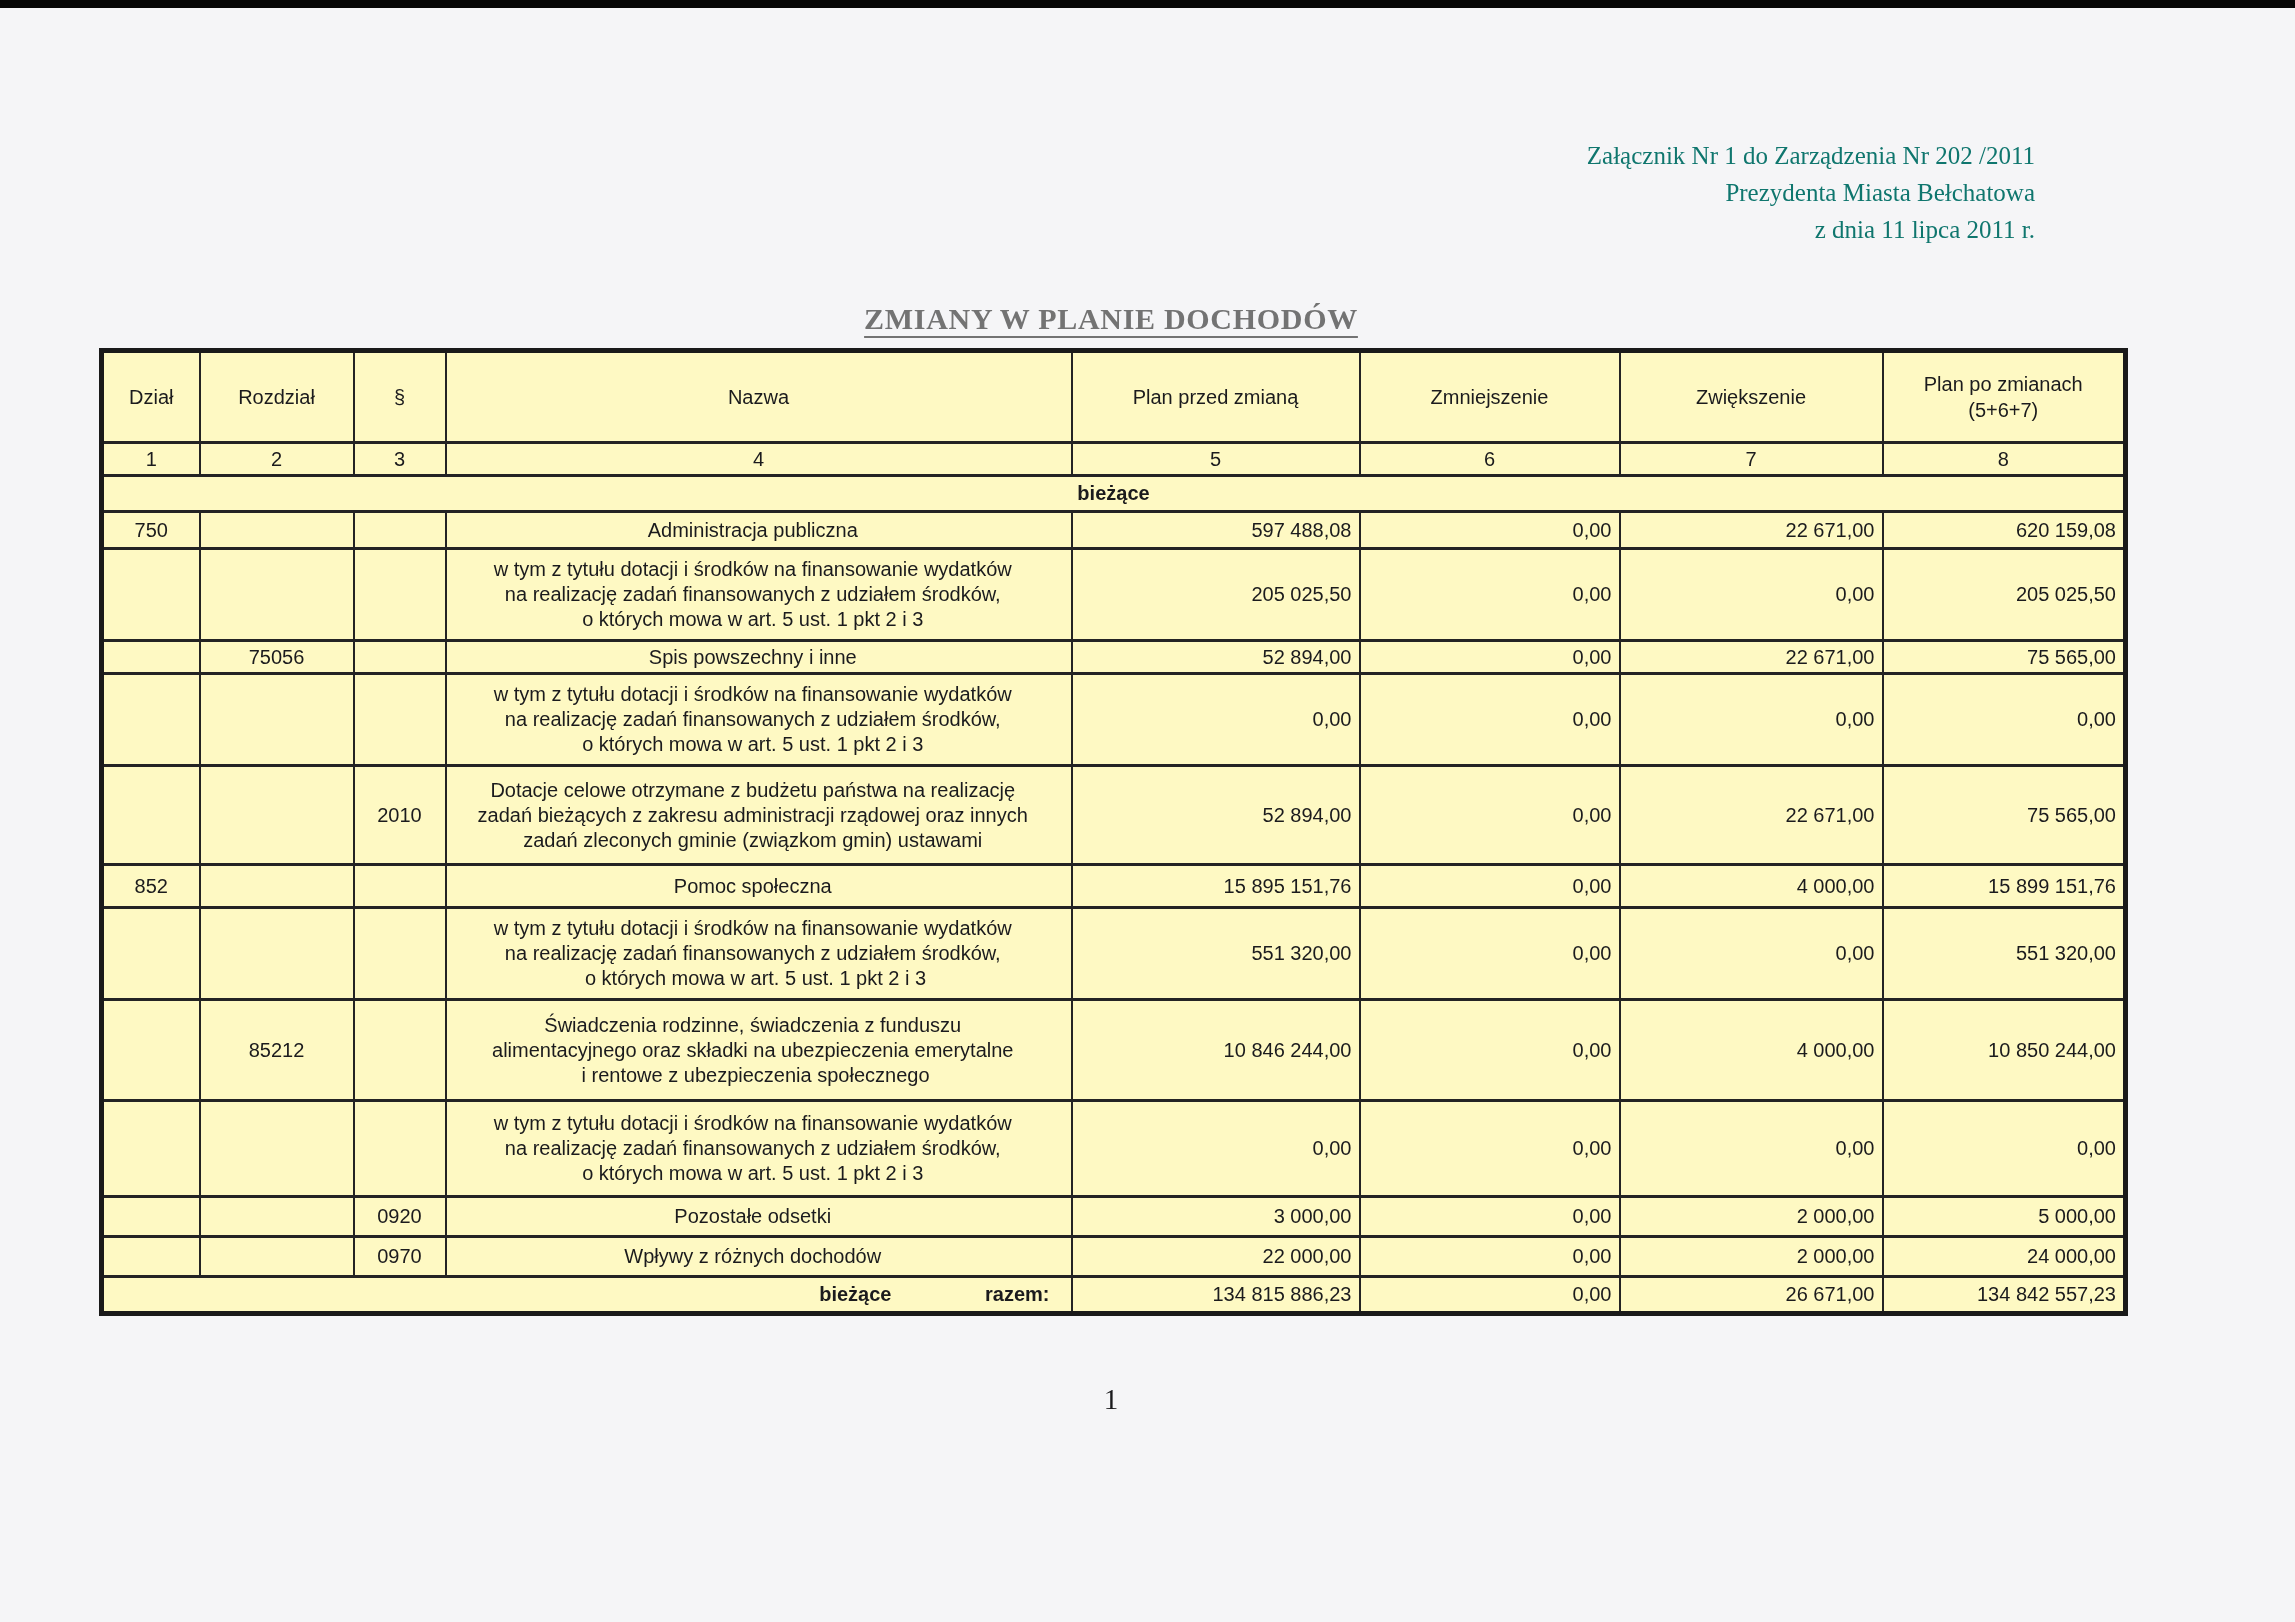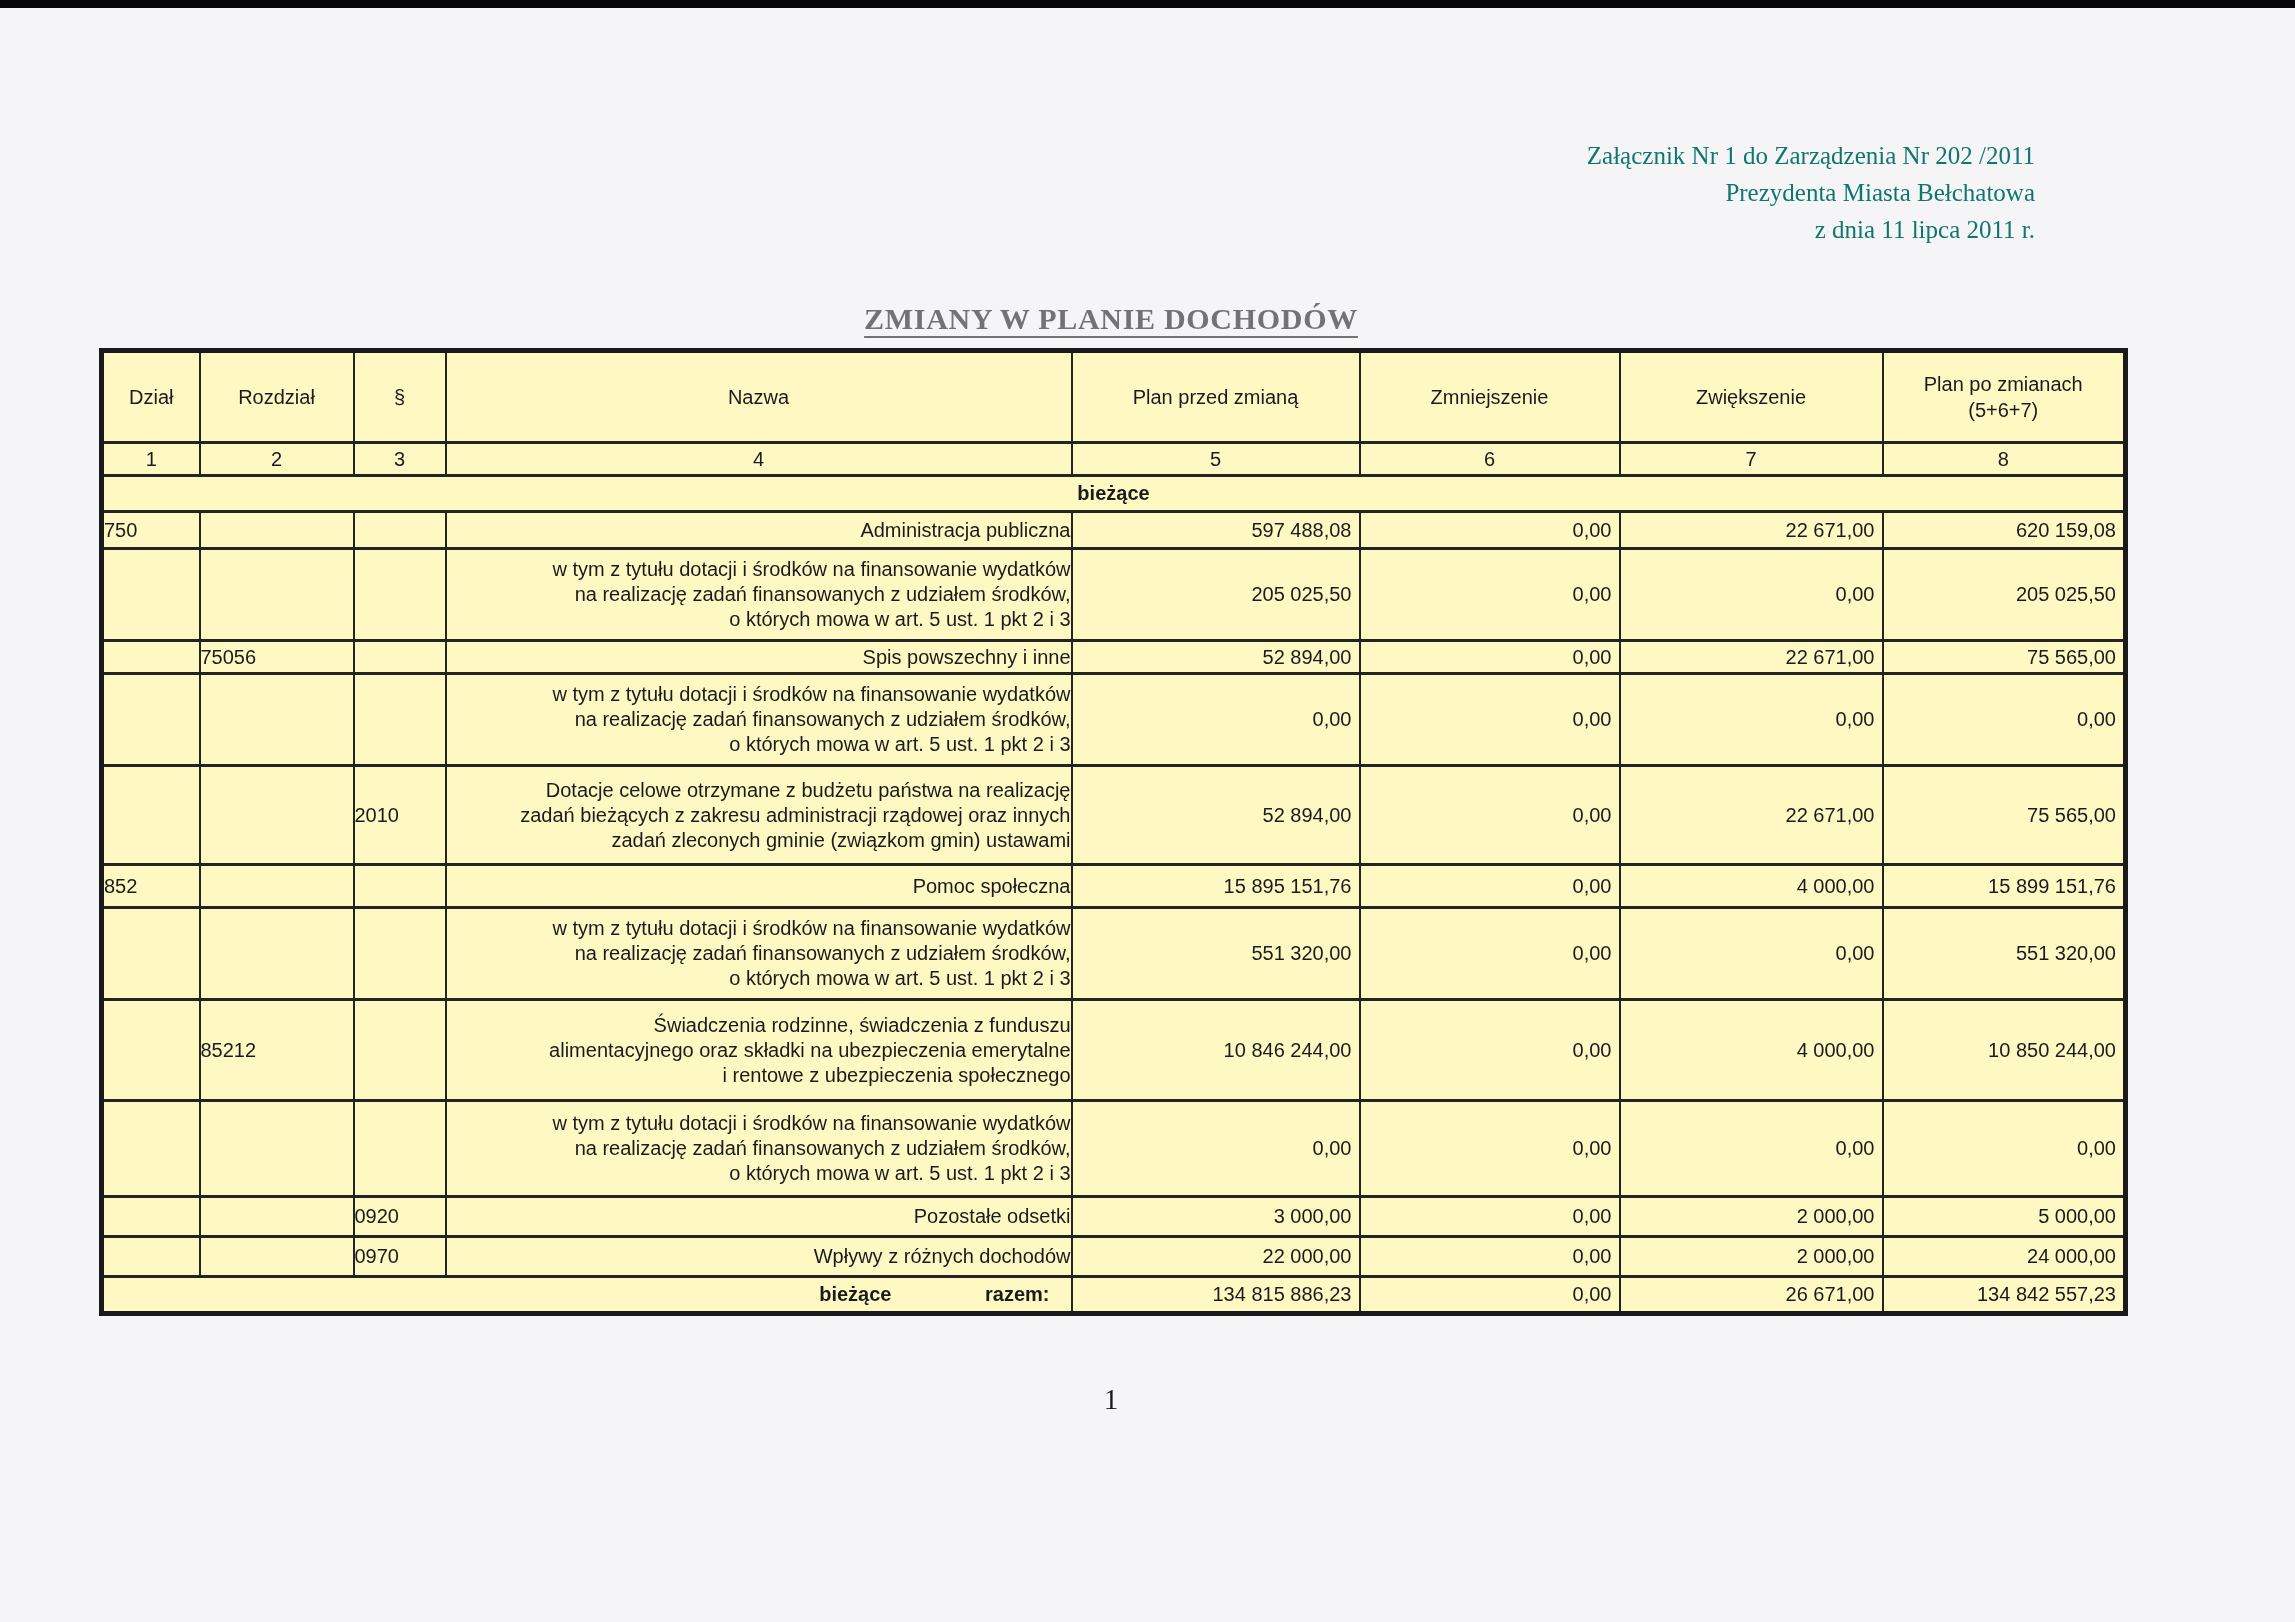--- a/index.html
+++ b/index.html
@@ -45,22 +45,22 @@
     vertical-align:middle;
     font-size:20px;
     color:#1b1b1d;
     overflow:hidden;
   }
   th.col-head {
     font-weight:normal; text-align:center;
     line-height:26px; white-space:pre-line;
   }
   td.num-head { text-align:center; font-size:18.3px; }
-  td.cc { }
-  td.cl { text-align:right; padding-left:10.5px; padding-right:0; white-space:pre-wrap; line-height:25px; }
+  td.cc { text-align:center; }
+  td.cl { text-align:center; padding-left:10.5px; padding-right:22px; white-space:pre-wrap; line-height:25px; }
   td.cr { text-align:right; padding-right:7px; }
   td.section-cell { font-weight:bold; text-align:center; font-size:21px; }
   td.total-label { font-weight:bold; font-size:21px; text-align:right; padding-right:21px; }
   td.total-label .gap-right { margin-left:88px; }
   td.total-num { font-weight:normal; }
   .page-number {
     position:absolute; top:1383px; left:99px; width:2024px;
     text-align:center;
     font-family:"Liberation Serif", serif;
     font-size:29px; color:#1b1b1d;

